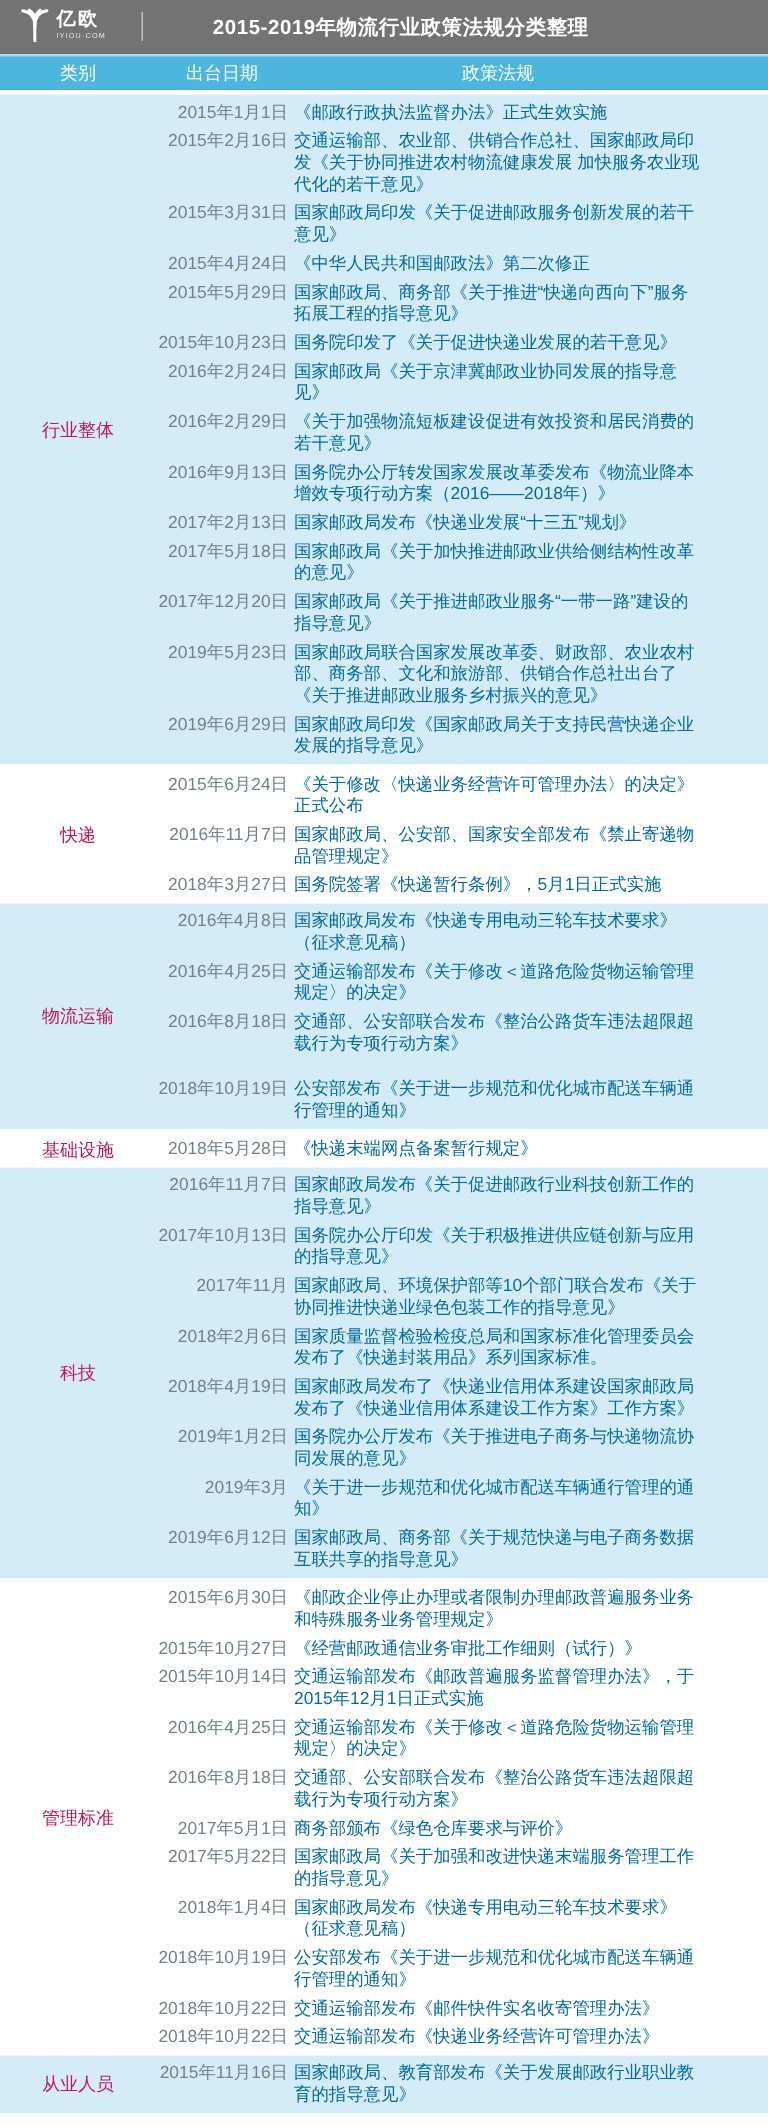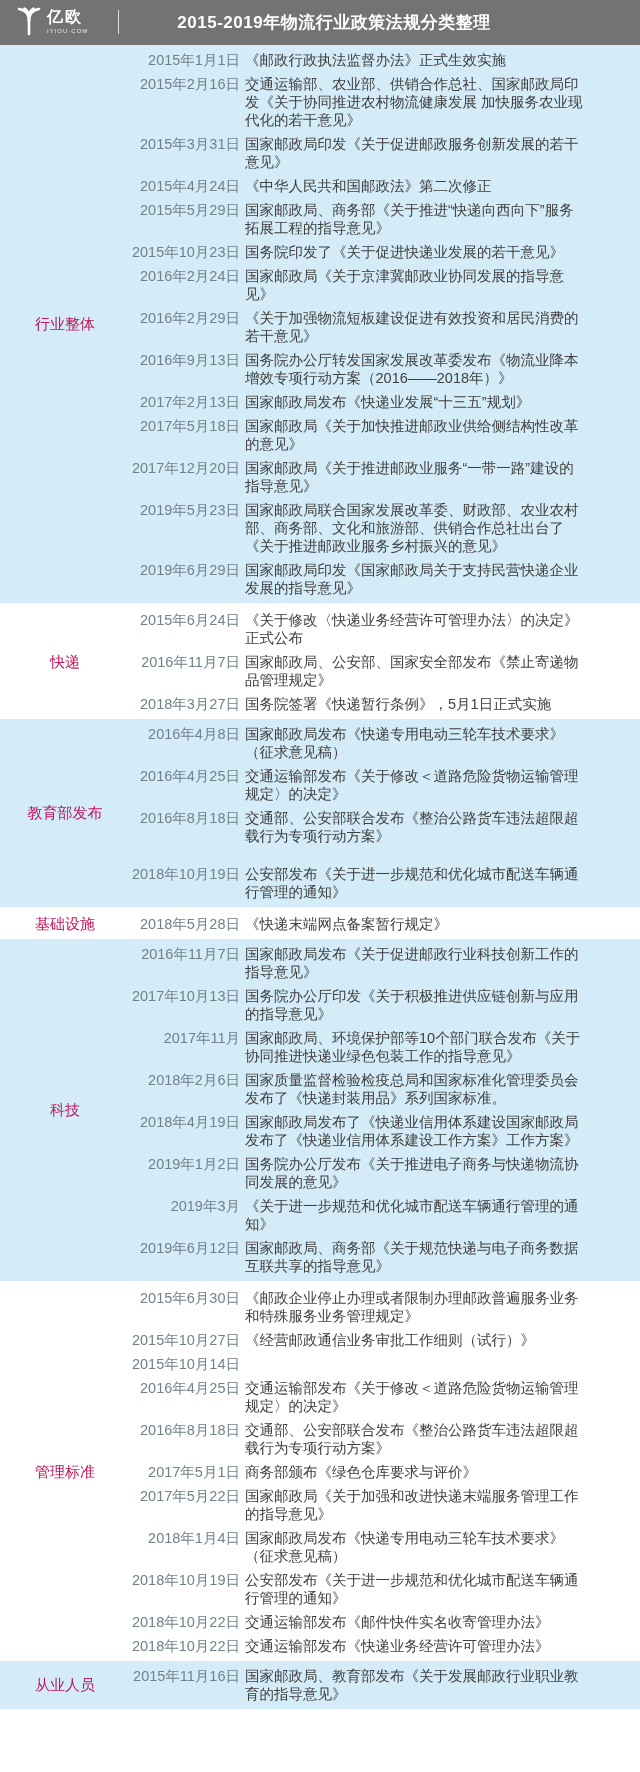--- a/index.html
+++ b/index.html
@@ -78,21 +78,21 @@
   .row{display:flex;padding:3px 0;}
   .date-cell{
     width:110px;flex:none;
     text-align:right;
     color:#71818a;
     font-size:14.5px;line-height:18px;
   }
   .policy-cell{
     width:338px;flex:none;
     margin-left:5px;
-    color:#404040;
+    color:#0369a1;
     font-size:14.5px;line-height:18px;
     text-align:left;
   }
   
   .section:nth-of-type(3) .row:last-child{margin-top:14px;}
 </style>
 </head>
 <body>
 
 <div class="page">
@@ -108,20 +108,25 @@
       </svg>
       <span class="logo-words">
         <span class="logo-brand">亿欧</span>
         <span class="logo-sub">IYIOU·COM</span>
       </span>
     </div>
     <span class="logo-divider"></span>
     <div class="page-title">2015-2019年物流行业政策法规分类整理</div>
   </div>
 
+  <div class="col-header">
+    <span class="h-cat">类别</span>
+    <span class="h-date">出台日期</span>
+    <span class="h-policy">政策法规</span>
+  </div>
 
   <div class="tbody">
       <div class="section band-blue">
         <div class="cat-cell">行业整体</div>
         <div class="rows">
           <div class="row">
             <div class="date-cell">2015年1月1日</div>
             <div class="policy-cell">《邮政行政执法监督办法》正式生效实施</div>
           </div>
           <div class="row">
@@ -189,21 +194,21 @@
             <div class="date-cell">2016年11月7日</div>
             <div class="policy-cell">国家邮政局、公安部、国家安全部发布《禁止寄递物品管理规定》</div>
           </div>
           <div class="row">
             <div class="date-cell">2018年3月27日</div>
             <div class="policy-cell">国务院签署《快递暂行条例》，5月1日正式实施</div>
           </div>
         </div>
       </div>
       <div class="section band-blue">
-        <div class="cat-cell">教育部发布</div>
+        <div class="cat-cell">物流运输</div>
         <div class="rows">
           <div class="row">
             <div class="date-cell">2016年4月8日</div>
             <div class="policy-cell">国家邮政局发布《快递专用电动三轮车技术要求》（征求意见稿）</div>
           </div>
           <div class="row">
             <div class="date-cell">2016年4月25日</div>
             <div class="policy-cell">交通运输部发布《关于修改＜道路危险货物运输管理规定〉的决定》</div>
           </div>
           <div class="row">
@@ -268,20 +273,21 @@
           <div class="row">
             <div class="date-cell">2015年6月30日</div>
             <div class="policy-cell">《邮政企业停止办理或者限制办理邮政普遍服务业务和特殊服务业务管理规定》</div>
           </div>
           <div class="row">
             <div class="date-cell">2015年10月27日</div>
             <div class="policy-cell">《经营邮政通信业务审批工作细则（试行）》</div>
           </div>
           <div class="row">
             <div class="date-cell">2015年10月14日</div>
+            <div class="policy-cell">交通运输部发布《邮政普遍服务监督管理办法》，于2015年12月1日正式实施</div>
           </div>
           <div class="row">
             <div class="date-cell">2016年4月25日</div>
             <div class="policy-cell">交通运输部发布《关于修改＜道路危险货物运输管理规定〉的决定》</div>
           </div>
           <div class="row">
             <div class="date-cell">2016年8月18日</div>
             <div class="policy-cell">交通部、公安部联合发布《整治公路货车违法超限超载行为专项行动方案》</div>
           </div>
           <div class="row">

